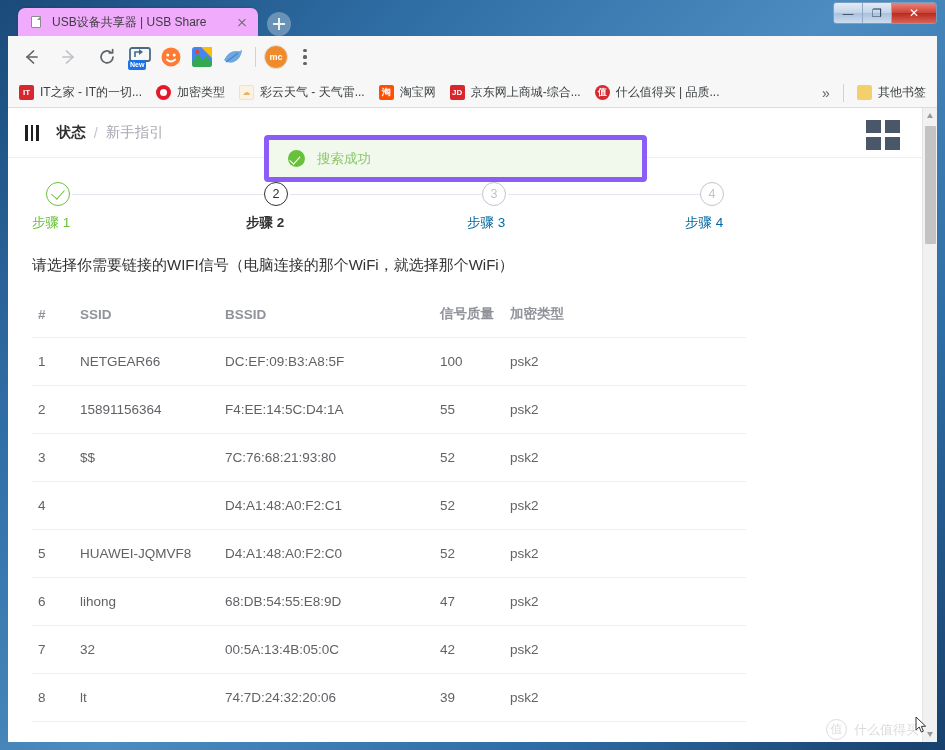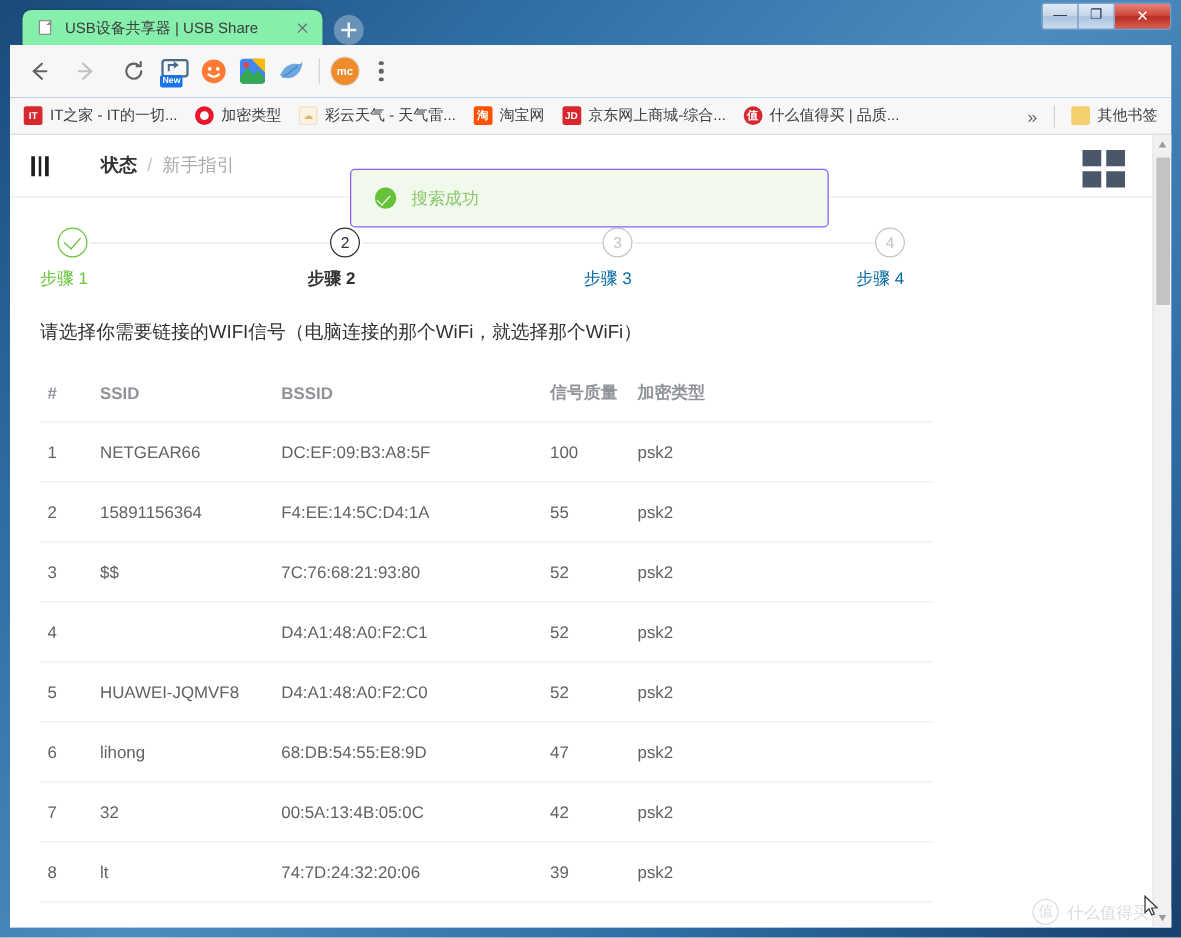--- a/index.html
+++ b/index.html
@@ -17,21 +17,21 @@
   #window-frame {
     position: absolute; left: 0; top: 0; width: 945px; height: 750px;
   }
 
   
   #tabstrip {
     position: absolute; left: 0; top: 0; width: 945px; height: 36px;
   }
   #tab {
     position: absolute; left: 18px; top: 8px; width: 240px; height: 29px;
-    background: #86efac;
+    background: #f0abfc;
     border-radius: 7px 7px 0 0;
     display: flex; align-items: center;
     box-shadow: 0 -1px 2px rgba(0,0,0,.12);
   }
   #tab-favicon {
     width: 15px; height: 15px; margin-left: 11px; flex: 0 0 auto;
     position: relative;
   }
   #tab-favicon .pg {
     position: absolute; left: 2px; top: 1px; width: 10px; height: 12px;
@@ -178,42 +178,42 @@
     background: #ffffff; overflow: hidden;
   }
   #page {
     position: absolute; left: 0; top: 0; width: 914px; height: 634px;
     background: #fff;
   }
 
   
   #page-header {
     position: relative; height: 50px; border-bottom: 1px solid #eceff1;
-    display: flex; align-items: center; gap: 24px;
+    display: flex; align-items: center;
   }
   #collapse-icon {
     margin-left: 17px; display:flex; gap:3px; cursor:pointer; flex:0 0 auto;
   }
   #collapse-icon i { display:block; width:2.6px; height:16px; background:#1f1f1f; }
   #breadcrumb { margin-left: 18px; font-size: 14.5px; display:flex; align-items:center; }
   #bc-current { color: #303133; font-weight: bold; cursor: pointer; }
   #bc-sep { color: #c0c4cc; margin: 0 8px; }
   #bc-sub { color: #a8abb2; cursor: pointer; }
   #grid-icon {
     position: absolute; right: 22px; top: 12px;
     width: 34px; height: 30px;
     display: grid; grid-template-columns: 15px 15px; grid-template-rows: 13px 13px;
     gap: 4px; cursor: pointer;
   }
   #grid-icon i { display:block; background:#4a5769; }
 
   
   #toast {
-    position: absolute; left: 272px; top: 27px; width: 383px; height: 47px;
-    background: #f0f9eb; border: 1px solid #8b5cf6; border-radius: 4px;
+    position: absolute; left: 256px; top: 27px; width: 383px; height: 47px;
+    background: #f0f9eb; border: 5px solid #8b5cf6; border-radius: 4px;
     display: flex; align-items: center; z-index: 20;
   }
   #toast-icon {
     width: 17px; height: 17px; border-radius: 50%; background: #67c23a;
     margin-left: 19px; flex:0 0 auto; position: relative;
   }
   #toast-icon:after {
     content:''; position:absolute; left: 4.3px; top: 4px;
     width: 5px; height: 8.5px; border: solid #fff;
     border-width: 0 1.8px 1.8px 0; transform: rotate(42deg);

